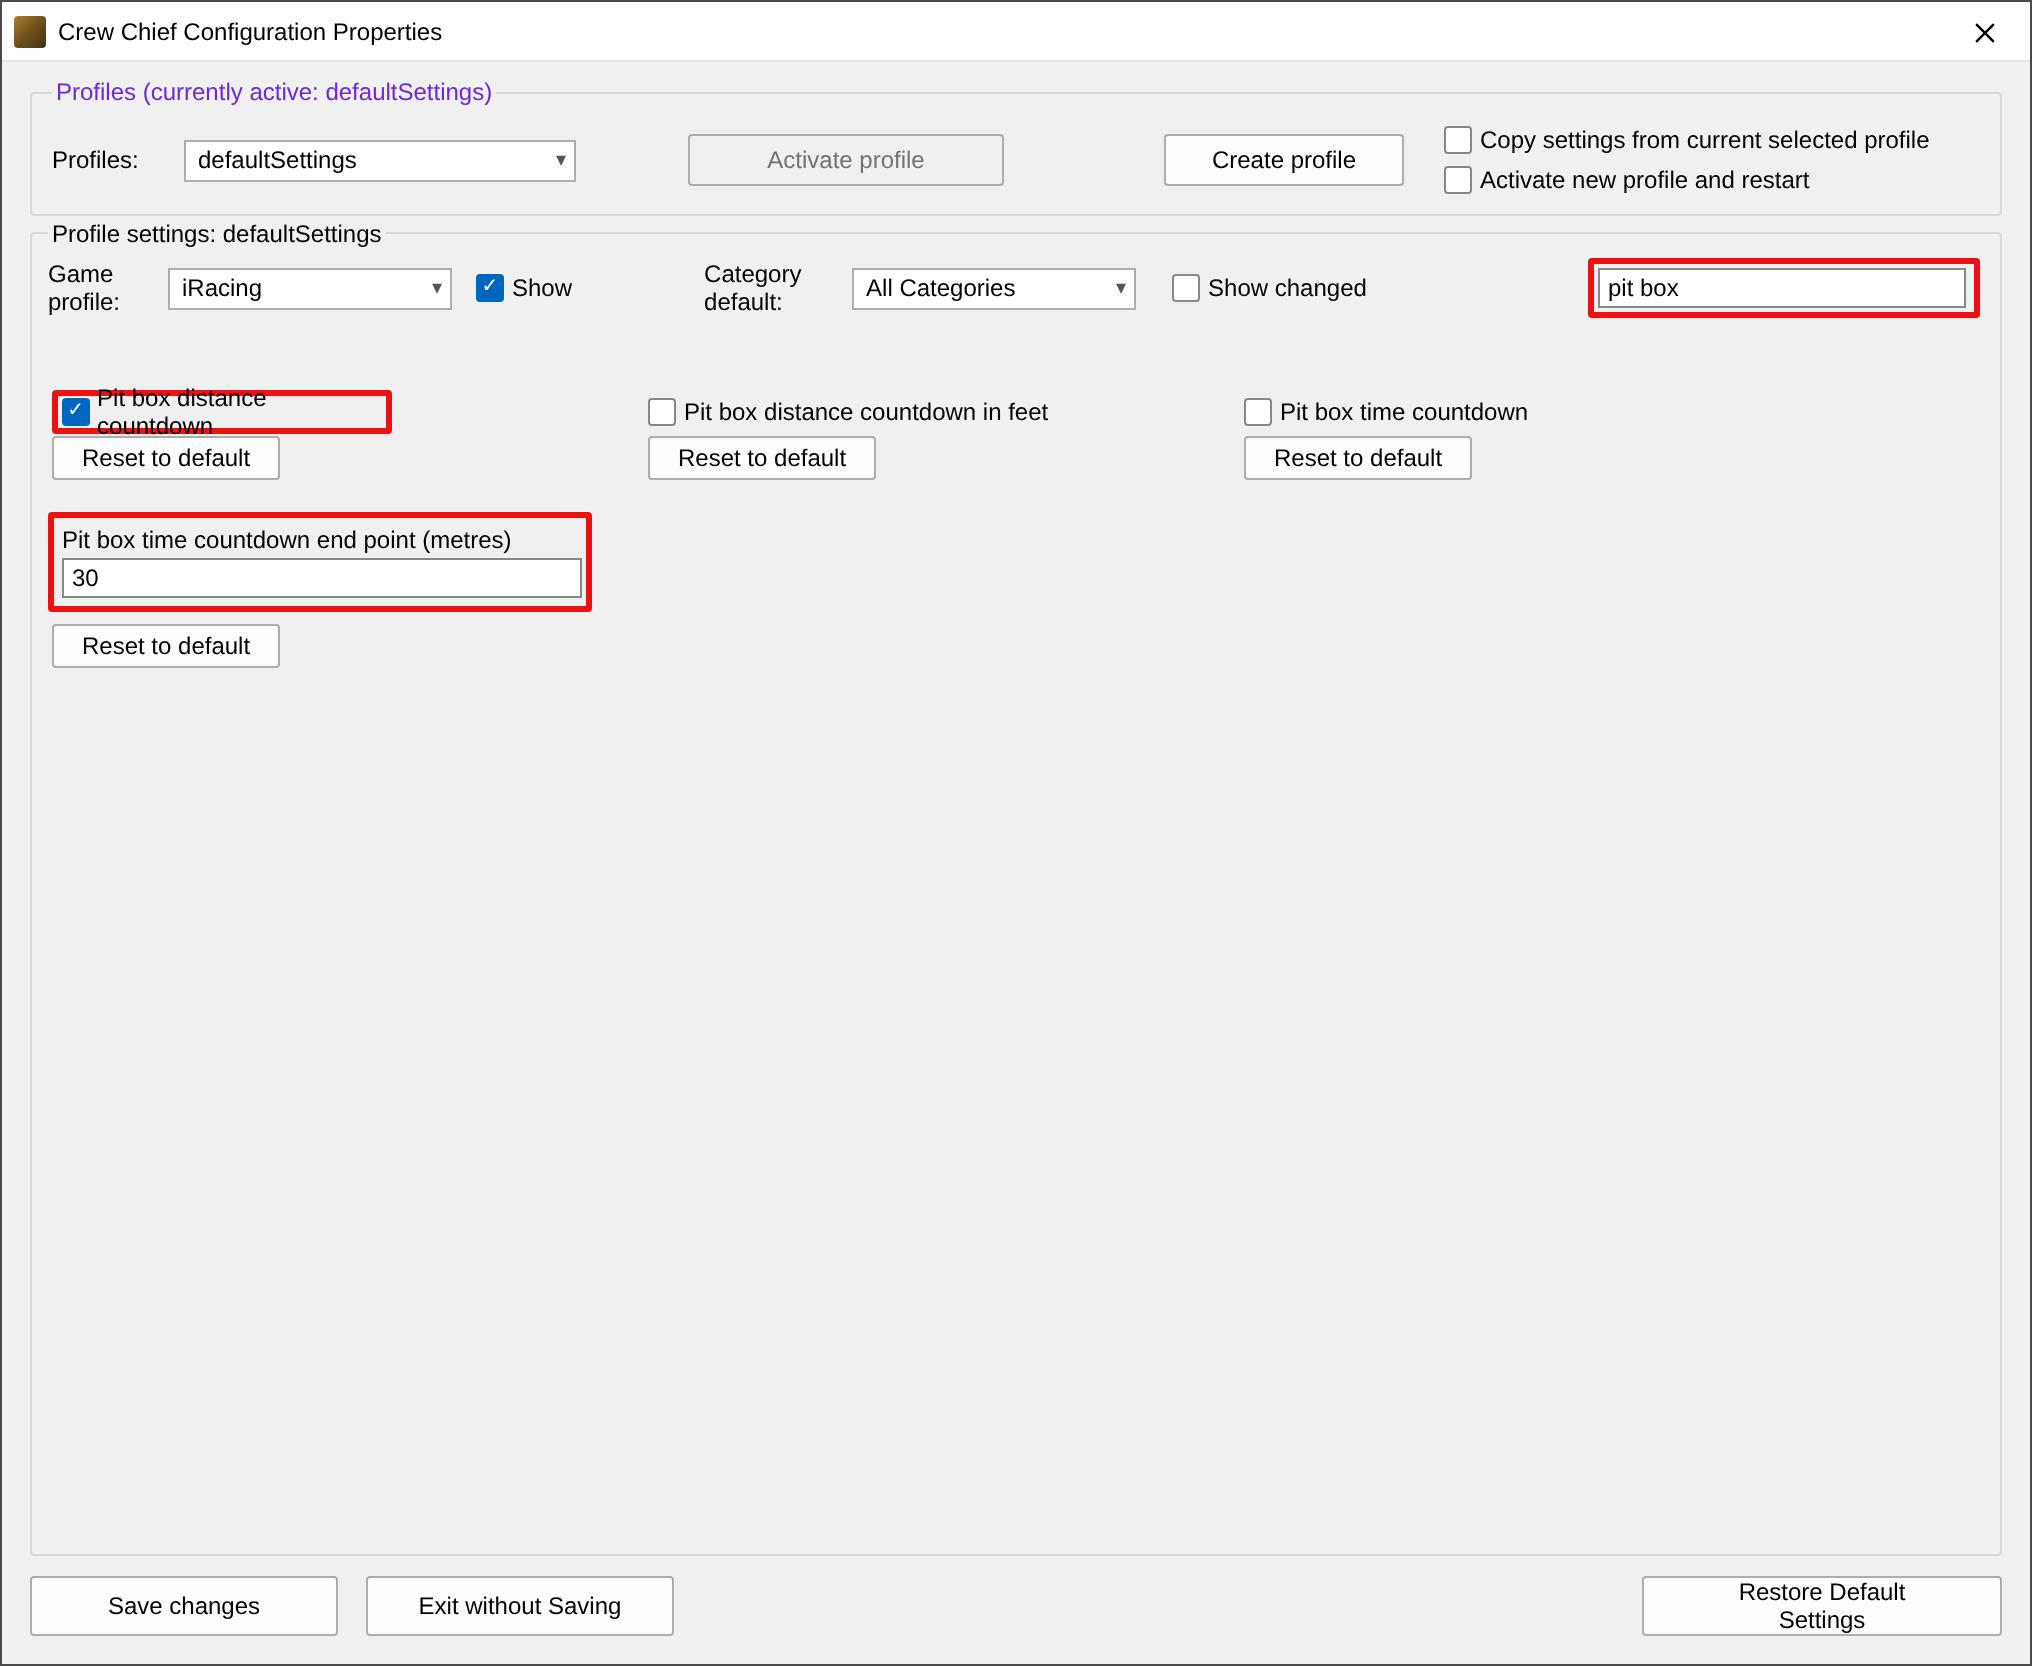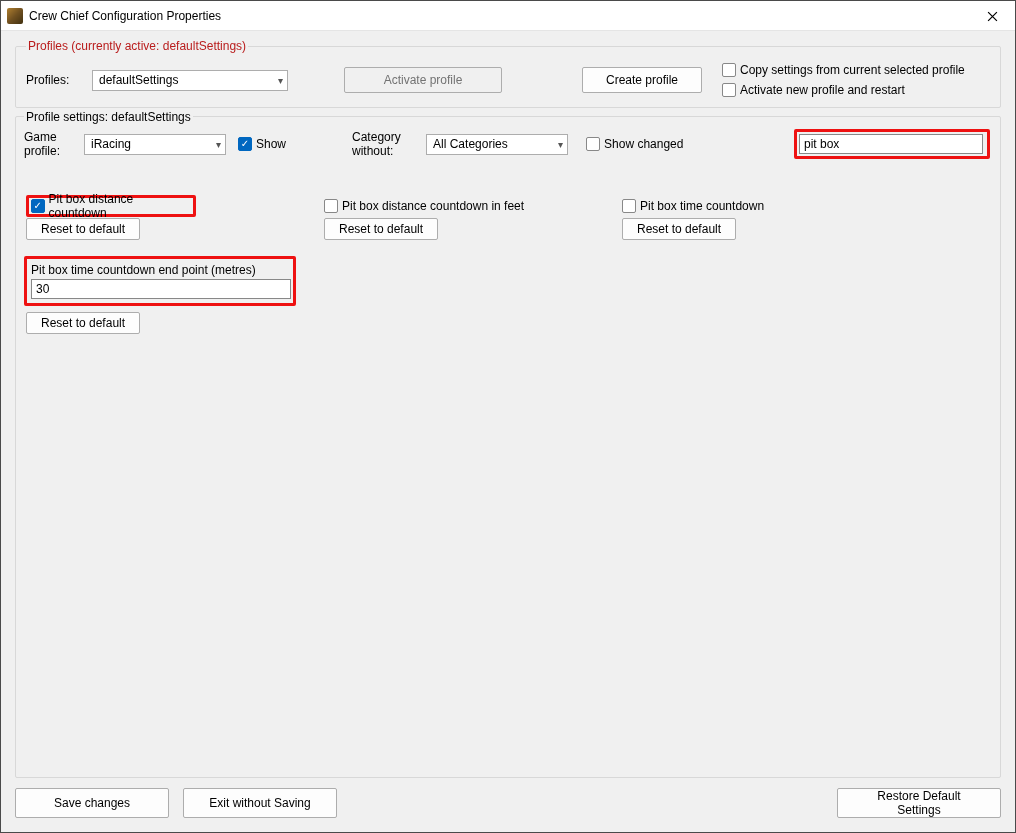--- a/index.html
+++ b/index.html
@@ -58,21 +58,21 @@
   fieldset.group {
     border: 1px solid #d8d8d8;
     border-radius: 2px;
     margin: 0 0 8px 0;
     padding: 10px 10px 10px 10px;
     background: #f0f0f0;
   }
   fieldset.group legend {
     font-size: 12px;
     padding: 0 2px;
-    color: #b91c1c;
+    color: #6d28d9;
   }
   .row {
     display: flex;
     align-items: center;
     gap: 8px;
   }
   .label {
     font-size: 12px;
   }
   .combo {
@@ -251,21 +251,21 @@
         <span>iRacing</span>
         <span class="chev">▾</span>
       </div>
       <div style="width:12px;"></div>
       <label class="chk">
         <span class="box checked">✓</span>
         <span>Show</span>
       </label>
 
       <div style="width:66px;"></div>
-      <span class="label" style="width:74px;">Category without:</span>
+      <span class="label" style="width:74px;">Category default:</span>
       <div class="combo" style="width:142px;">
         <span>All Categories</span>
         <span class="chev">▾</span>
       </div>
       <div style="width:18px;"></div>
       <label class="chk">
         <span class="box"></span>
         <span>Show changed</span>
       </label>
 
@@ -327,16 +327,16 @@
       </div>
 
     </div>
 
   </div>
 
   <div class="bottom-bar">
     <button class="btn btn-lg" style="width:154px;text-align:center;">Save changes</button>
     <button class="btn btn-lg" style="width:154px;">Exit without Saving</button>
     <div style="flex:1;"></div>
-    <button class="btn btn-lg" style="width:164px;">Restore Default Settings</button>
+    <button class="btn btn-lg" style="width:180px;">Restore Default Settings</button>
   </div>
 
 </div>
 
 </body></html>

